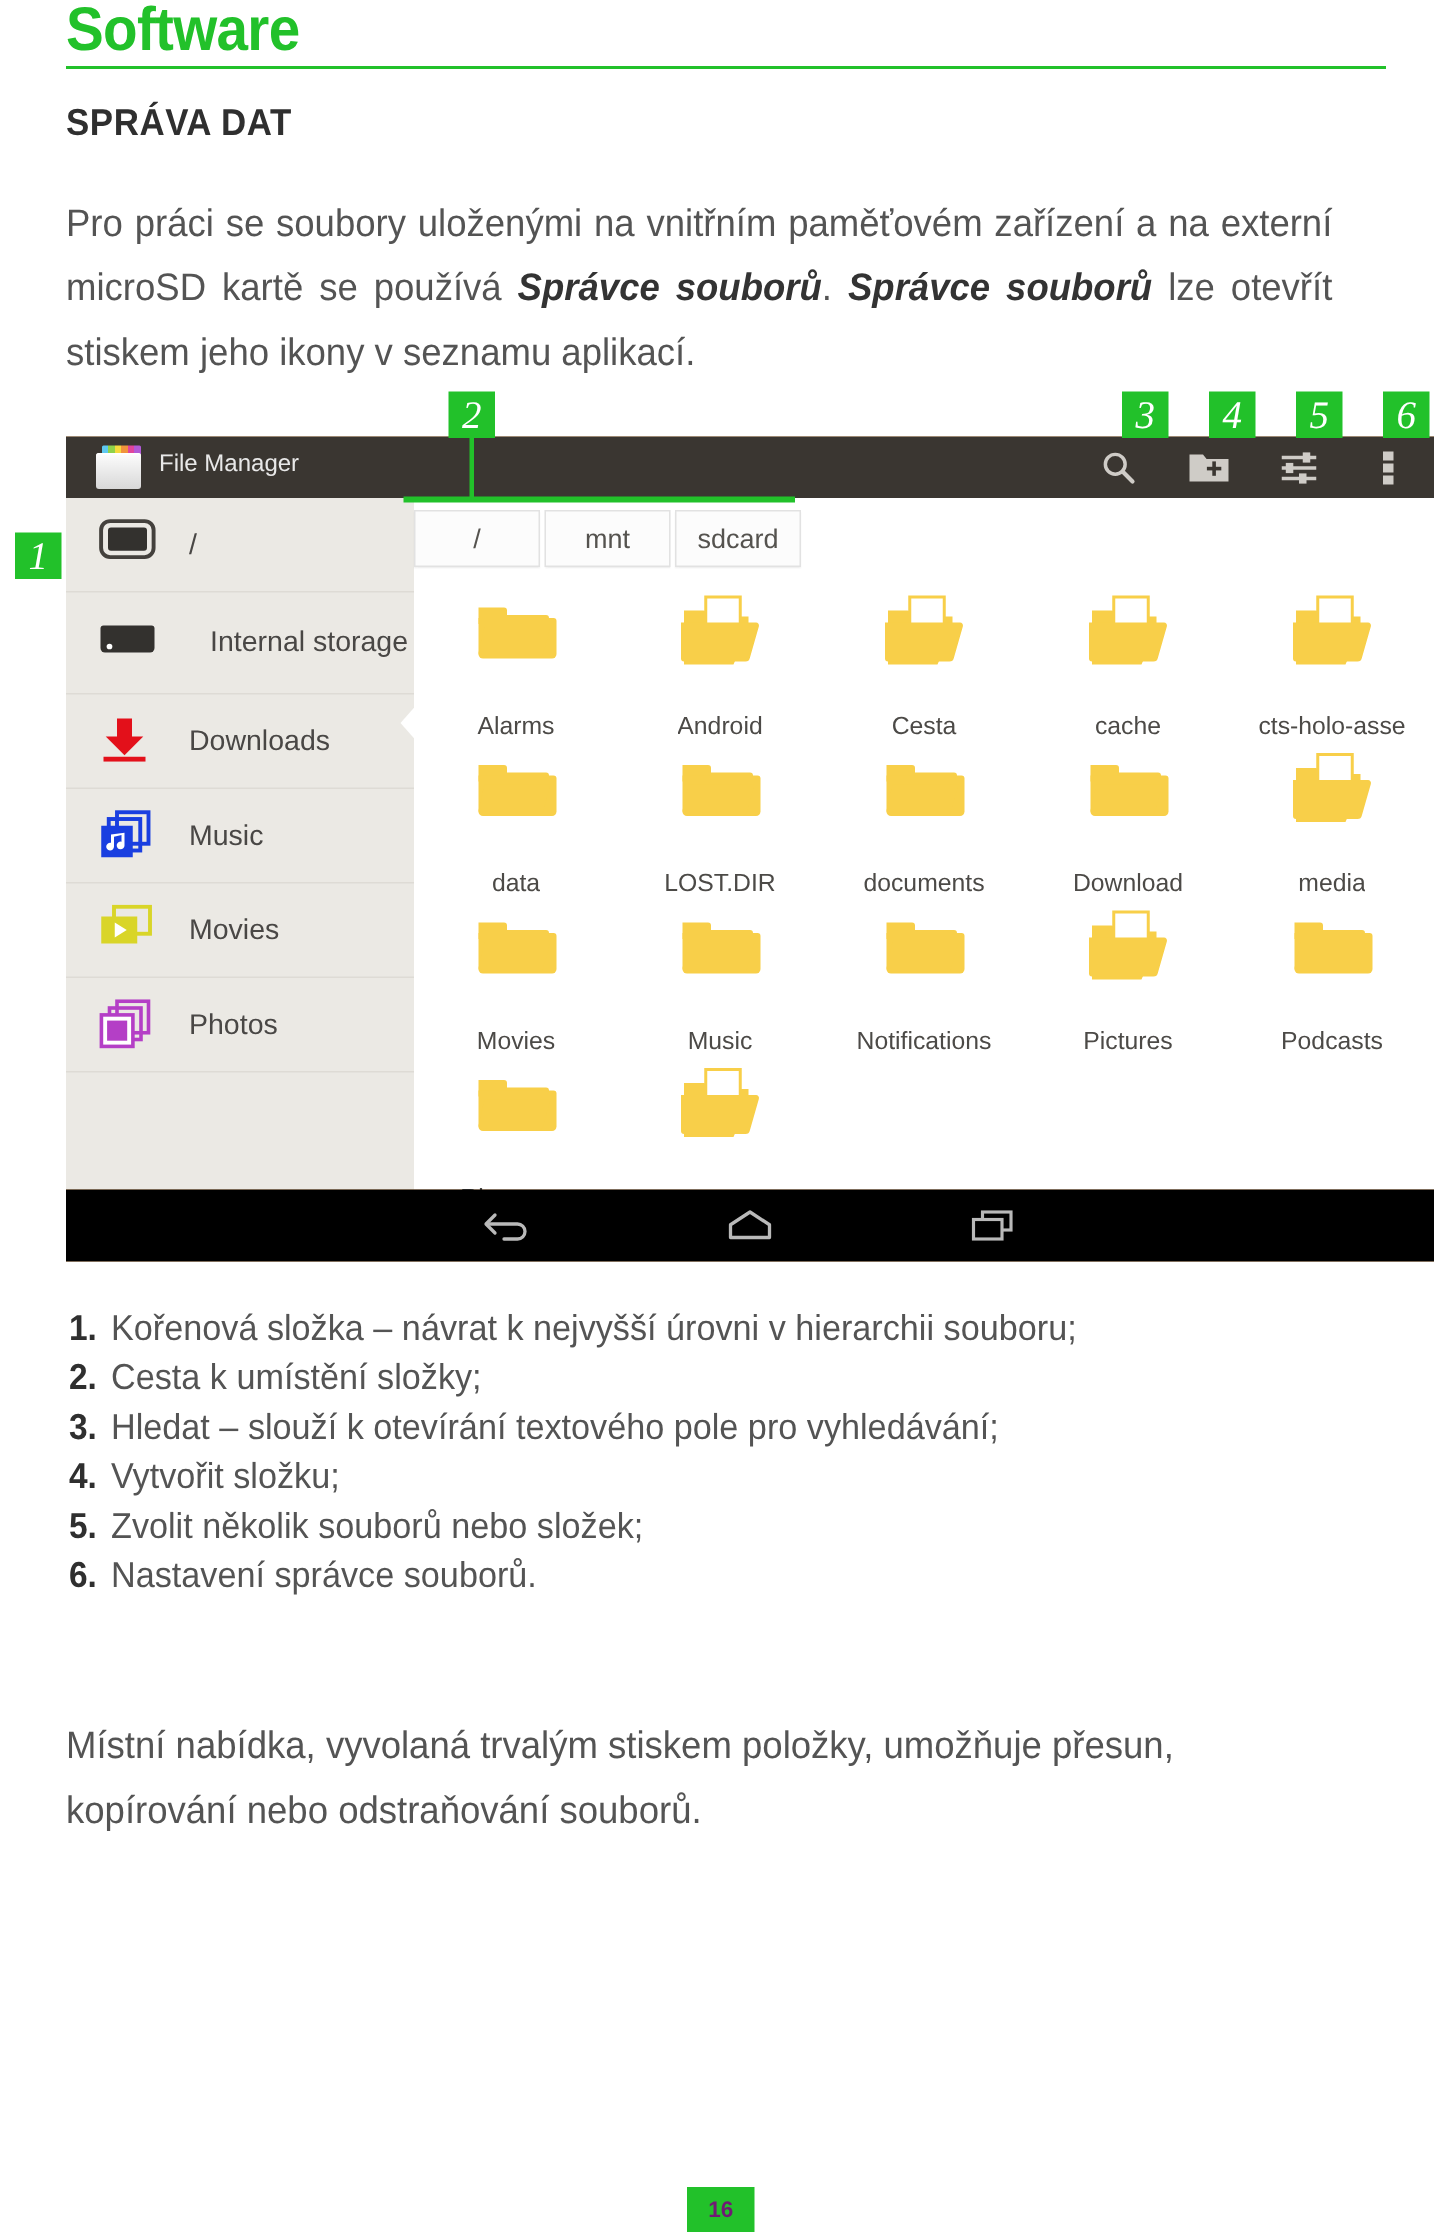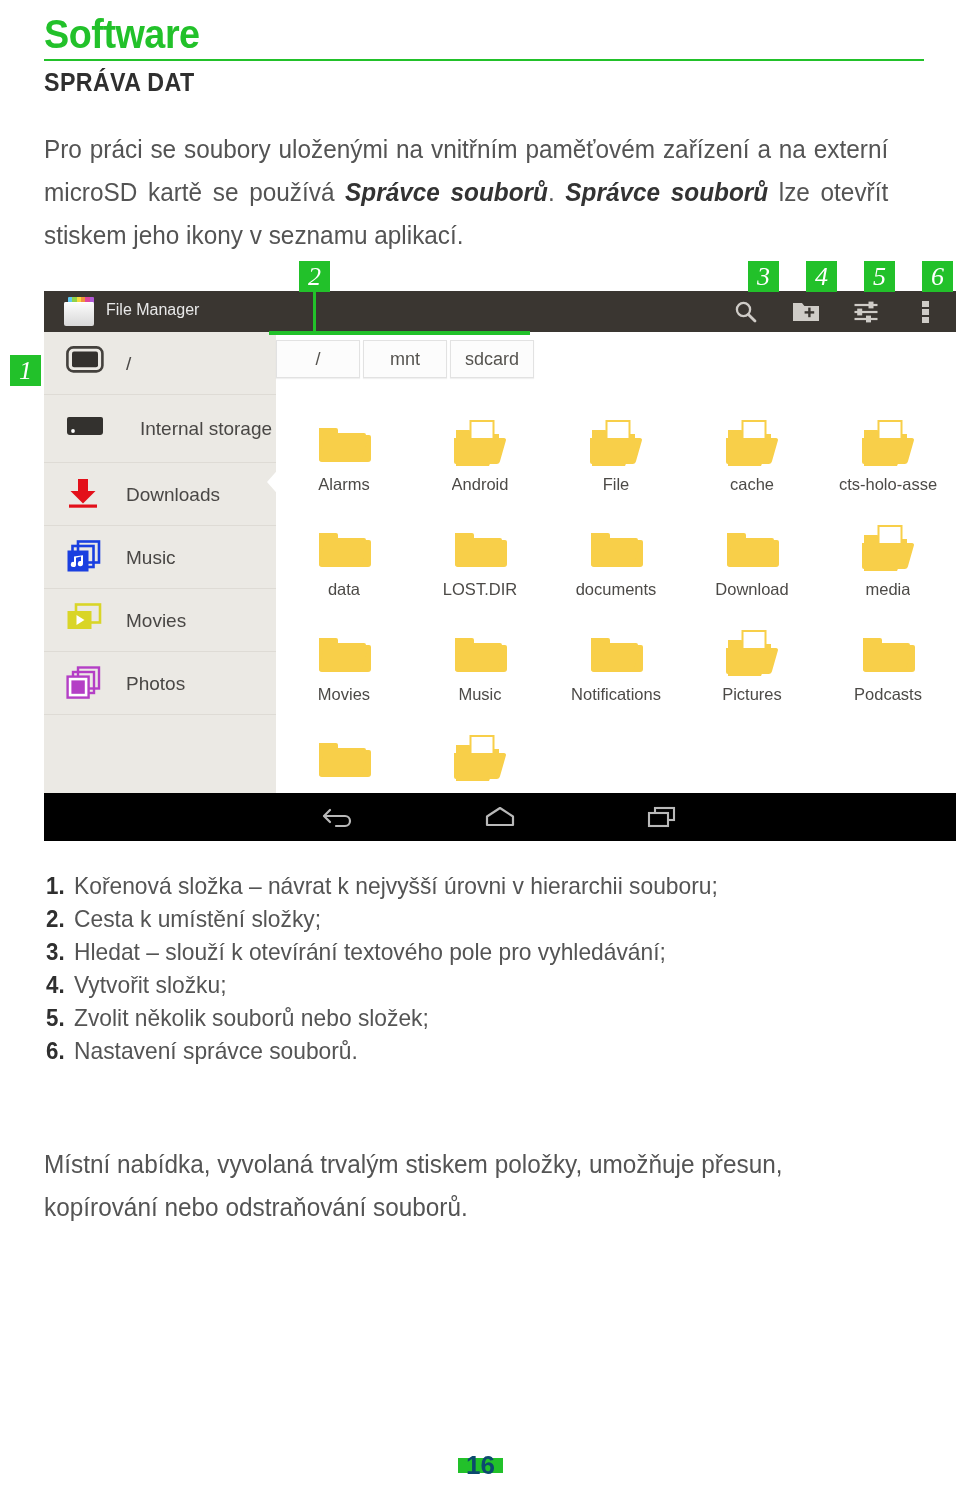--- a/index.html
+++ b/index.html
@@ -12,21 +12,21 @@
     height: 1488px;
     position: relative;
     font-family: "Liberation Sans", sans-serif;
     overflow: hidden;
   }
 
   
   #page-heading {
     position: absolute;
     left: 44px;
-    top: 15px;
+    top: 0px;
     width: 880px;
     height: 54px;
   }
   #heading-title {
     position: absolute;
     left: 0;
     top: -4px;
     font-size: 41px;
     font-weight: bold;
     color: #22c12a;
@@ -232,21 +232,21 @@
     top: 57px;
     width: 680px;
     display: grid;
     grid-template-columns: repeat(5, 1fr);
     grid-auto-rows: 105px;
   }
   .file-cell {
     display: flex;
     flex-direction: column;
     align-items: center;
-    justify-content: flex-end;
+    justify-content: space-between;
     padding-top: 6px;
   }
   .file-label {
     margin-top: 5px;
     font-size: 16.5px;
     color: #4c4a47;
     white-space: nowrap;
     overflow: hidden;
     max-width: 128px;
     text-overflow: clip;
@@ -350,24 +350,24 @@
     transform: scaleX(0.955);
     transform-origin: left top;
   }
 
   
   #page-number {
     position: absolute;
     left: 458px;
     top: 1458px;
     width: 45px;
-    height: 15px;
+    height: 30px;
     background: #22c12a;
-    color: #0c4a6e;
-    font-size: 26px;
+    color: #701a75;
+    font-size: 15px;
     font-weight: bold;
     display: flex;
     align-items: center;
     justify-content: center;
     font-family: "Liberation Sans", sans-serif;
   }
 </style>
 </head>
 <body>
 
@@ -523,21 +523,21 @@
           </svg>
           <div class="file-label">Android</div>
         </div>
         <div class="file-cell">
           <svg width="60" height="52" viewBox="0 0 60 52">
             <path d="M6 12 h13 a2 2 0 0 1 2 2 v3 h9 v17 h6 v-4 h5 v4 h4 l-6 14 H6 Z" fill="#f8cf49"></path>
             <rect x="20.5" y="3" width="23" height="27" fill="#ffffff" stroke="#f8cf49" stroke-width="2"></rect>
             <rect x="43" y="16" width="6" height="8" fill="#f8cf49"></rect>
             <path d="M4 20 h50 a2 2 0 0 1 1.9 2.6 l-6 21 a3 3 0 0 1 -2.9 2.4 H6 a2 2 0 0 1 -2 -2 Z" fill="#f8cf49"></path>
           </svg>
-          <div class="file-label">File</div>
+          <div class="file-label">Cesta</div>
         </div>
         <div class="file-cell">
           <svg width="60" height="52" viewBox="0 0 60 52">
             <path d="M6 12 h13 a2 2 0 0 1 2 2 v3 h9 v17 h6 v-4 h5 v4 h4 l-6 14 H6 Z" fill="#f8cf49"></path>
             <rect x="20.5" y="3" width="23" height="27" fill="#ffffff" stroke="#f8cf49" stroke-width="2"></rect>
             <rect x="43" y="16" width="6" height="8" fill="#f8cf49"></rect>
             <path d="M4 20 h50 a2 2 0 0 1 1.9 2.6 l-6 21 a3 3 0 0 1 -2.9 2.4 H6 a2 2 0 0 1 -2 -2 Z" fill="#f8cf49"></path>
           </svg>
           <div class="file-label">cache</div>
         </div>

